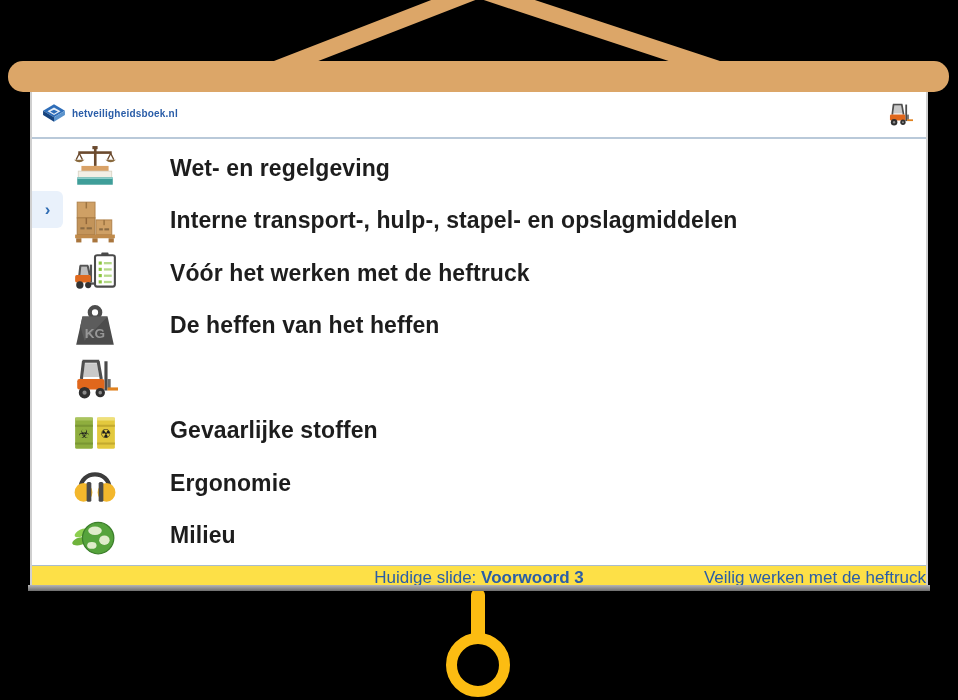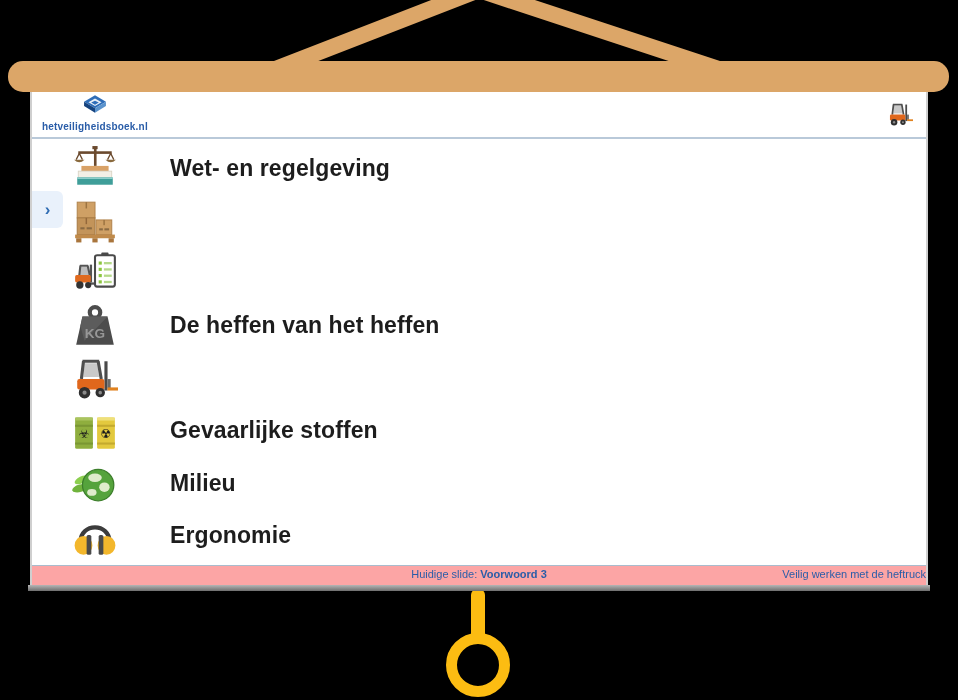--- a/index.html
+++ b/index.html
@@ -31,37 +31,37 @@
   .pull-ring{
     position:absolute;left:446px;top:633px;width:42px;height:42px;
     border:11px solid #fcbc12;border-radius:50%;z-index:1;
   }
   
   .hdr{
     height:47px;flex:0 0 auto;display:flex;align-items:center;
     justify-content:space-between;padding:0 12px 0 10px;
     border-bottom:2px solid #b9c9d9;background:#fff;
   }
-  .brand{display:flex;align-items:center;gap:6px;cursor:pointer;flex-direction:column;}
+  .brand{display:flex;align-items:center;gap:6px;cursor:pointer;}
   .brand-text{font-size:10px;font-weight:bold;color:#2a5da8;letter-spacing:.2px;}
   
   .content{flex:1 1 auto;position:relative;display:flex;flex-direction:column;padding:3px 0;}
   .expand-btn{
     position:absolute;left:0;top:52px;width:31px;height:37px;
     background:#e9f1fb;border-radius:0 6px 6px 0;
     display:flex;align-items:center;justify-content:center;
     color:#2f6cb3;font-size:17px;font-weight:bold;cursor:pointer;
   }
   .row{flex:1 1 0;display:flex;align-items:center;cursor:pointer;}
   .row-icon{flex:0 0 46px;margin-left:40px;display:flex;align-items:flex-end;justify-content:center;}
   .row-label{margin-left:52px;font-size:23px;font-weight:bold;color:#1d1d1d;letter-spacing:.1px;}
   
   .ftr{
-    flex:0 0 auto;height:19px;background:#fca5a5;border-top:1px solid #a9bccd;
-    position:relative;font-size:11px;color:#2a5da8;
+    flex:0 0 auto;height:19px;background:#fde047;border-top:1px solid #a9bccd;
+    position:relative;font-size:17px;color:#2a5da8;
   }
   .ftr-center{position:absolute;left:0;right:0;top:2px;text-align:center;}
   .ftr-right{position:absolute;right:0;top:2px;}
   b{font-weight:bold;}
   svg{display:block;}
 </style>
 </head>
 <body>
 
 <svg class="straps-svg" viewBox="0 0 958 100">
@@ -131,20 +131,21 @@
           <rect x="8" y="28" width="4" height="2" fill="#8a6a42"></rect>
             <rect x="14" y="28" width="5" height="2" fill="#8a6a42"></rect>
           <rect x="26" y="29" width="3.5" height="2" fill="#8a6a42"></rect>
             <rect x="31" y="29" width="4.5" height="2" fill="#8a6a42"></rect>
           <rect x="3" y="35" width="38" height="3.5" fill="#c08a4a"></rect>
           <rect x="4" y="38.5" width="5" height="4" fill="#a9753c"></rect>
           <rect x="19.5" y="38.5" width="5" height="4" fill="#a9753c"></rect>
           <rect x="35" y="38.5" width="5" height="4" fill="#a9753c"></rect>
         </svg>
       </span>
+      <span class="row-label">Interne transport-, hulp-, stapel- en opslagmiddelen</span>
     </div>
 
     <div class="row">
       <span class="row-icon">
         <svg width="46" height="46" viewBox="0 0 44 44">
           <rect x="17" y="14" width="2.2" height="17" fill="#555"></rect>
           <rect x="17" y="31" width="8" height="2.2" fill="#555"></rect>
           <polygon points="8,16 15,16 17,24 7,24" fill="#bdbdbd"></polygon>
           <path d="M8 15 L7 24 M15 15 L17 24 M7.5 15 L15.5 15" stroke="#555" stroke-width="2" fill="none"></path>
           <rect x="3" y="24" width="15" height="7" rx="1.5" fill="#e06a1f"></rect>
@@ -155,20 +156,21 @@
           <rect x="25.5" y="11" width="3" height="3" fill="#8cc63f"></rect>
             <rect x="30.5" y="11.5" width="7.5" height="2.2" fill="#b5d98a"></rect>
           <rect x="25.5" y="17" width="3" height="3" fill="#8cc63f"></rect>
             <rect x="30.5" y="17.5" width="7.5" height="2.2" fill="#b5d98a"></rect>
           <rect x="25.5" y="23" width="3" height="3" fill="#8cc63f"></rect>
             <rect x="30.5" y="23.5" width="7.5" height="2.2" fill="#b5d98a"></rect>
           <rect x="25.5" y="29" width="3" height="3" fill="#8cc63f"></rect>
             <rect x="30.5" y="29.5" width="7.5" height="2.2" fill="#b5d98a"></rect>
         </svg>
       </span>
+      <span class="row-label">Vóór het werken met de heftruck</span>
     </div>
 
     <div class="row">
       <span class="row-icon">
         <svg width="46" height="46" viewBox="0 0 44 44">
           <circle cx="22" cy="9" r="5" fill="none" stroke="#4c4c4c" stroke-width="4"></circle>
           <polygon points="10,13 34,13 40,40 4,40" fill="#4c4c4c"></polygon>
           <polygon points="10,13 34,13 12,36 8,22" fill="#5c5c5c"></polygon>
           <text x="22" y="33" font-size="13" font-weight="bold" fill="#979797" text-anchor="middle" font-family="Liberation Sans, sans-serif">KG</text>
         </svg>
@@ -207,44 +209,44 @@
           <rect x="24" y="33" width="17" height="2" fill="#c4aa2e"></rect>
           <text x="32.5" y="29" font-size="12" fill="#1c1c1c" text-anchor="middle" font-family="DejaVu Sans, sans-serif">☢</text>
         </svg>
       </span>
       <span class="row-label">Gevaarlijke stoffen</span>
     </div>
 
     <div class="row">
       <span class="row-icon">
         <svg width="46" height="46" viewBox="0 0 44 44">
+          <path d="M8 28 C8 9, 36 9, 36 28" stroke="#3c3c3c" stroke-width="4" fill="none"></path>
+          <ellipse cx="11" cy="31" rx="8.5" ry="9" fill="#f3b72c"></ellipse>
+          <ellipse cx="33" cy="31" rx="8.5" ry="9" fill="#f3b72c"></ellipse>
+          <rect x="14" y="21" width="4.5" height="19" rx="1.5" fill="#4a4a4a"></rect>
+          <rect x="25.5" y="21" width="4.5" height="19" rx="1.5" fill="#4a4a4a"></rect>
+        </svg>
+      </span>
+      <span class="row-label">Ergonomie</span>
+    </div>
+
+    <div class="row">
+      <span class="row-icon">
+        <svg width="46" height="46" viewBox="0 0 44 44">
           <ellipse cx="9" cy="19" rx="7" ry="3.2" fill="#8ccf4f" transform="rotate(-25 9 19)"></ellipse>
           <ellipse cx="8" cy="27" rx="8" ry="3.6" fill="#6fb33c" transform="rotate(-15 8 27)"></ellipse>
           <circle cx="25" cy="24" r="15" fill="#55a33c"></circle>
           <circle cx="25" cy="24" r="15" fill="none" stroke="#3c7e2b" stroke-width="1.2"></circle>
           <ellipse cx="22" cy="17" rx="6.5" ry="4" fill="#dfeccb"></ellipse>
           <ellipse cx="31" cy="26" rx="5" ry="4.5" fill="#dfeccb"></ellipse>
           <ellipse cx="19" cy="31" rx="4.5" ry="3.2" fill="#dfeccb"></ellipse>
         </svg>
       </span>
       <span class="row-label">Milieu</span>
     </div>
-
-    <div class="row">
-      <span class="row-icon">
-        <svg width="46" height="46" viewBox="0 0 44 44">
-          <path d="M8 28 C8 9, 36 9, 36 28" stroke="#3c3c3c" stroke-width="4" fill="none"></path>
-          <ellipse cx="11" cy="31" rx="8.5" ry="9" fill="#f3b72c"></ellipse>
-          <ellipse cx="33" cy="31" rx="8.5" ry="9" fill="#f3b72c"></ellipse>
-          <rect x="14" y="21" width="4.5" height="19" rx="1.5" fill="#4a4a4a"></rect>
-          <rect x="25.5" y="21" width="4.5" height="19" rx="1.5" fill="#4a4a4a"></rect>
-        </svg>
-      </span>
-      <span class="row-label">Ergonomie</span>
-    </div>
   </div>
 
   <div class="ftr">
     <div class="ftr-center">
       <span>Huidige slide:</span>
       <b>Voorwoord 3</b>
     </div>
     <div class="ftr-right">Veilig werken met de heftruck</div>
   </div>
 </div>

